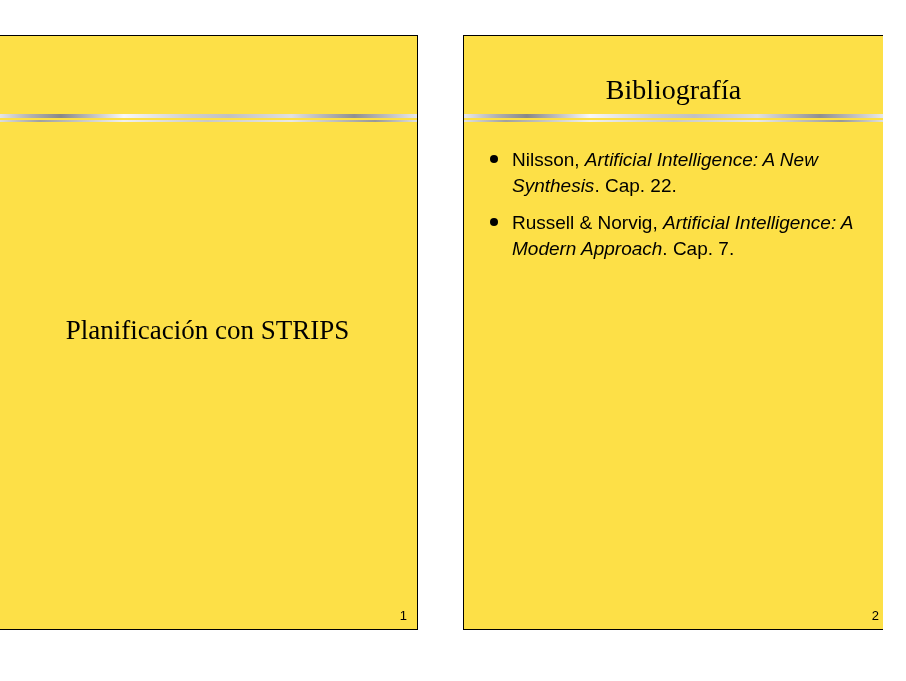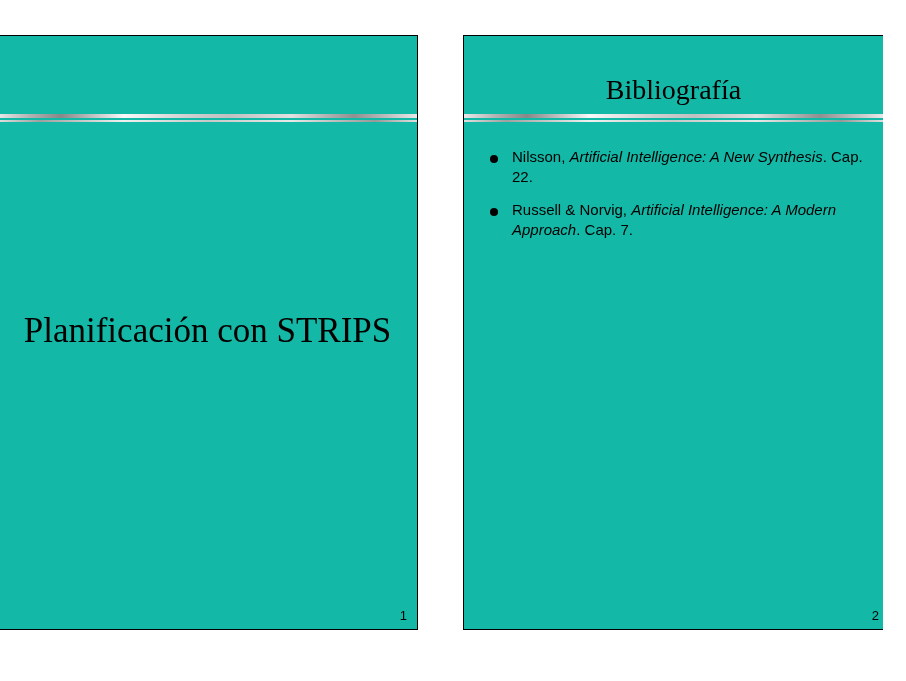--- a/index.html
+++ b/index.html
@@ -19,21 +19,21 @@
     .slides-container {
       display: flex;
       gap: 45px;
       padding: 35px 0 0 0;
     }
 
     .slide {
       width: 420px;
       height: 595px;
       border: 1.5px solid #000;
-      background: #14b8a6;
+      background: #fde047;
       position: relative;
       display: flex;
       flex-direction: column;
     }
 
     .slide-left {
       border-left: none;
       margin-left: -2px;
     }
 
@@ -109,38 +109,38 @@
     .centered-title {
       display: flex;
       align-items: center;
       justify-content: center;
       height: 100%;
       padding-bottom: 100px;
     }
 
     .main-title {
       font-family: 'Palatino Linotype', 'Book Antiqua', Palatino, Georgia, serif;
-      font-size: 35px;
+      font-size: 27px;
       font-weight: normal;
       color: #000;
       text-align: center;
     }
 
     .bullet-list {
       list-style: none;
       padding: 0;
       margin-top: 5px;
     }
 
     .bullet-item {
       position: relative;
       padding-left: 28px;
       margin-bottom: 12px;
       font-family: Arial, Helvetica, sans-serif;
-      font-size: 15px;
+      font-size: 19px;
       line-height: 1.35;
       color: #000;
     }
 
     .bullet-item::before {
       content: "";
       position: absolute;
       left: 6px;
       top: 8px;
       width: 8px;

